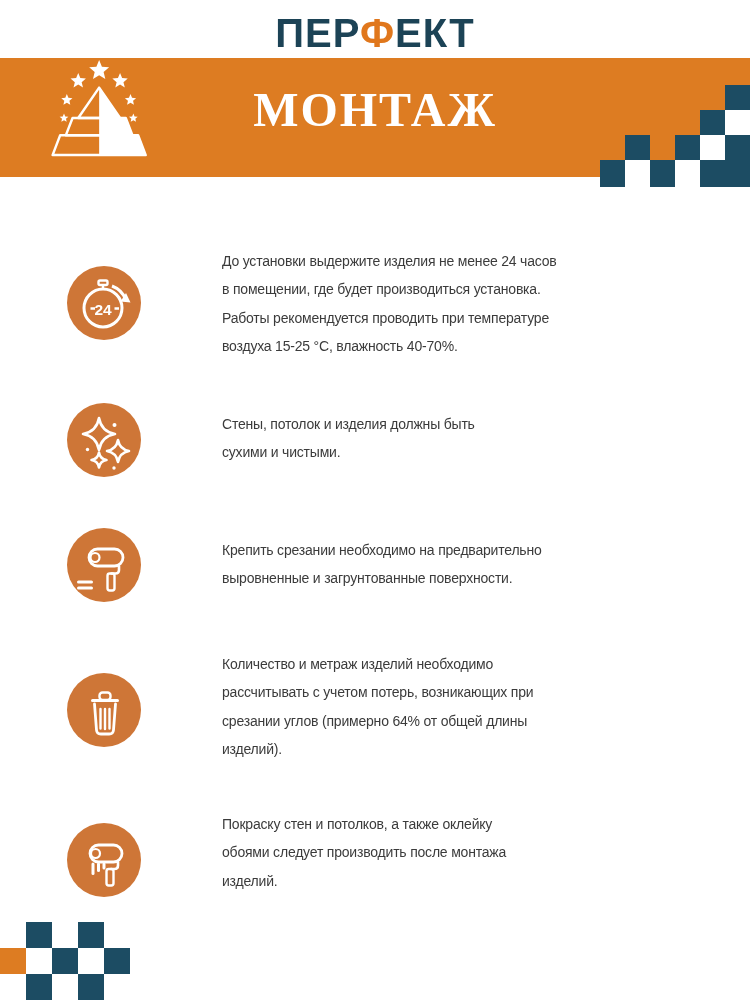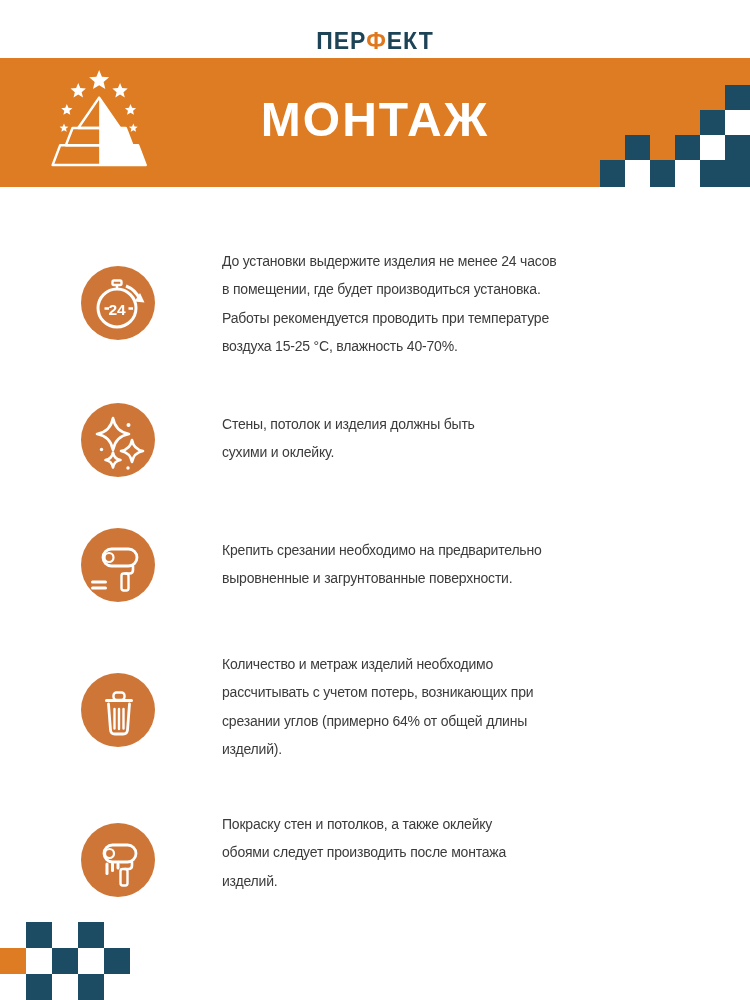--- a/index.html
+++ b/index.html
@@ -10,37 +10,37 @@
     --logo-orange:#e0771c;
     --text-color:#3b3b3b;
   }
   *{margin:0;padding:0;box-sizing:border-box;}
   body{background:#888;font-family:"Liberation Sans",sans-serif;}
   .page{position:relative;width:750px;height:1000px;background:#fff;overflow:hidden;margin:0 auto;}
 
   
   .logo-strip{position:absolute;left:0;top:0;width:100%;height:58px;background:#fff;
     display:flex;justify-content:center;align-items:flex-end;z-index:3;}
-  .brand{font-size:23px;font-weight:bold;letter-spacing:1px;color:var(--logo-navy);
+  .brand{font-size:40px;font-weight:bold;letter-spacing:1px;color:var(--logo-navy);
     line-height:1;padding-bottom:5px;}
   .brand .accent{color:var(--logo-orange);}
 
   
-  .banner{position:absolute;left:0;top:58px;width:100%;height:129px;background:var(--band-orange);z-index:1;}
+  .banner{position:absolute;left:0;top:48px;width:100%;height:129px;background:var(--band-orange);z-index:1;font-family:Liberation Serif, serif;}
   .title{position:absolute;left:0;right:0;top:38px;text-align:center;color:#fff;
     font-size:48px;font-weight:bold;letter-spacing:2px;line-height:1;}
   .tree-logo{position:absolute;left:45px;top:8px;width:114px;height:107px;}
 
   
   .decor-layer{position:absolute;inset:0;z-index:2;pointer-events:none;}
   .decor-layer .sq{position:absolute;}
 
   
   .item{position:absolute;left:0;top:0;width:100%;height:0;}
-  .icon-circle{position:absolute;left:81px;width:74px;height:74px;border-radius:50%;
+  .icon-circle{position:absolute;left:67px;width:74px;height:74px;border-radius:50%;
     background:var(--icon-orange);}
   .icon-circle svg{position:absolute;inset:0;}
   .item-text{position:absolute;left:222px;width:520px;white-space:pre-line;
     color:var(--text-color);font-size:14px;line-height:28.4px;letter-spacing:-0.2px;}
   .i1 .icon-circle{top:266px}.i1 .item-text{top:247px}
   .i2 .icon-circle{top:403px}.i2 .item-text{top:410px}
   .i3 .icon-circle{top:528px}.i3 .item-text{top:536px}
   .i4 .icon-circle{top:673px}.i4 .item-text{top:650px}
   .i5 .icon-circle{top:823px}.i5 .item-text{top:810px}
 </style>
@@ -136,21 +136,21 @@
             <path d="M32 15 Q34.4 28.6 48 31 Q34.4 33.4 32 47 Q29.6 33.4 16 31 Q29.6 28.6 32 15 Z"></path>
             <path d="M51 37 Q52.7 46.3 62 48 Q52.7 49.7 51 59 Q49.3 49.7 40 48 Q49.3 46.3 51 37 Z"></path>
             <path d="M32 49.5 Q33.1 55.9 39.5 57 Q33.1 58.1 32 64.5 Q30.9 58.1 24.5 57 Q30.9 55.9 32 49.5 Z"></path>
           </g>
           <circle cx="47.5" cy="22" r="2" fill="#fff"></circle>
           <circle cx="20.5" cy="46.5" r="1.7" fill="#fff"></circle>
           <circle cx="47" cy="65" r="1.7" fill="#fff"></circle>
         </svg>
       </div>
       <p class="item-text">Стены, потолок и изделия должны быть
-сухими и оклейку.</p>
+сухими и чистыми.</p>
     </section>
 
     <section class="item i3">
       <div class="icon-circle">
         <svg viewBox="0 0 74 74">
           <g stroke="#fff" fill="none" stroke-linecap="round" stroke-linejoin="round">
             <rect x="22" y="21" width="34" height="17" rx="8.5" stroke-width="2.8"></rect>
             <circle cx="28" cy="29.5" r="4.5" stroke-width="2.2"></circle>
             <path d="M52 38 v4 q0 3.5 -3.5 3.5 h-4" stroke-width="2.6"></path>
             <rect x="40.5" y="45.5" width="7" height="17" rx="2.2" stroke-width="2.4"></rect>

